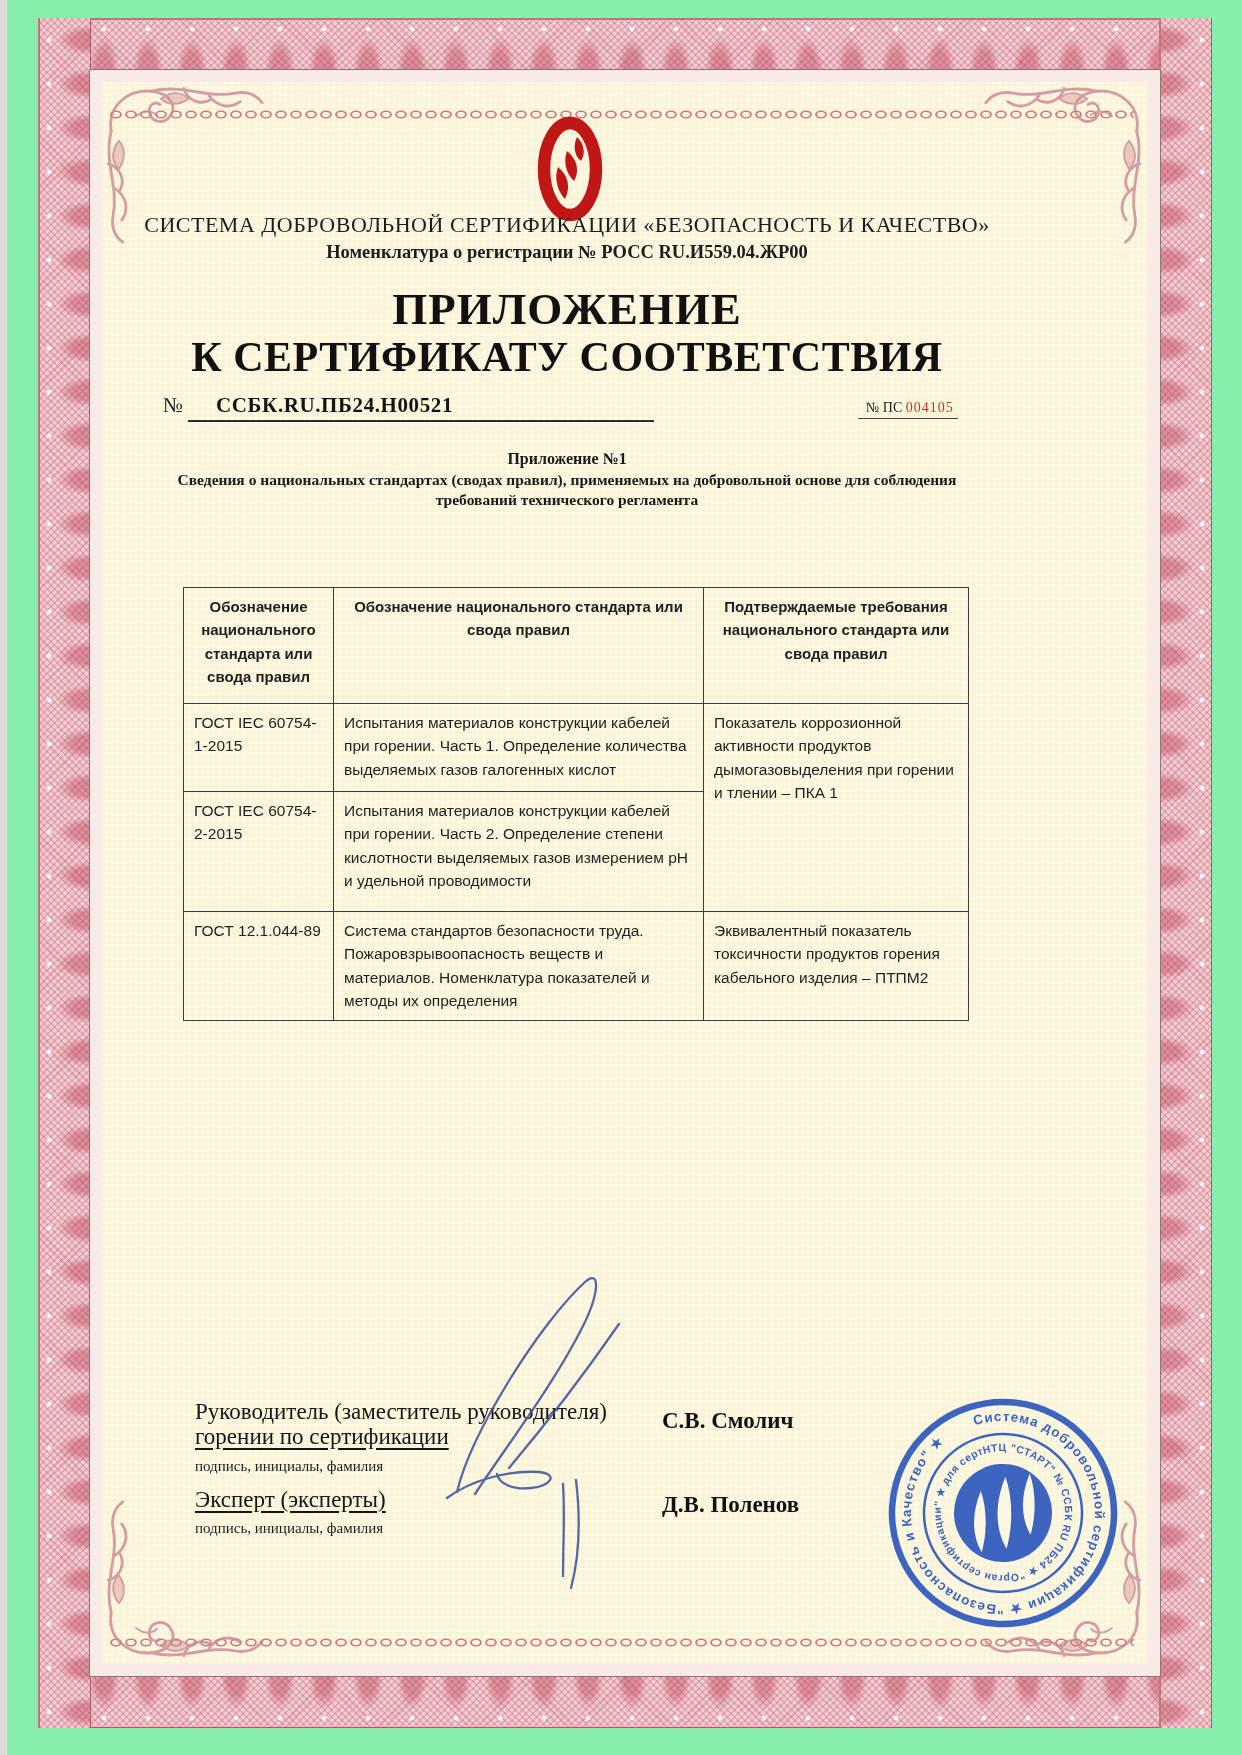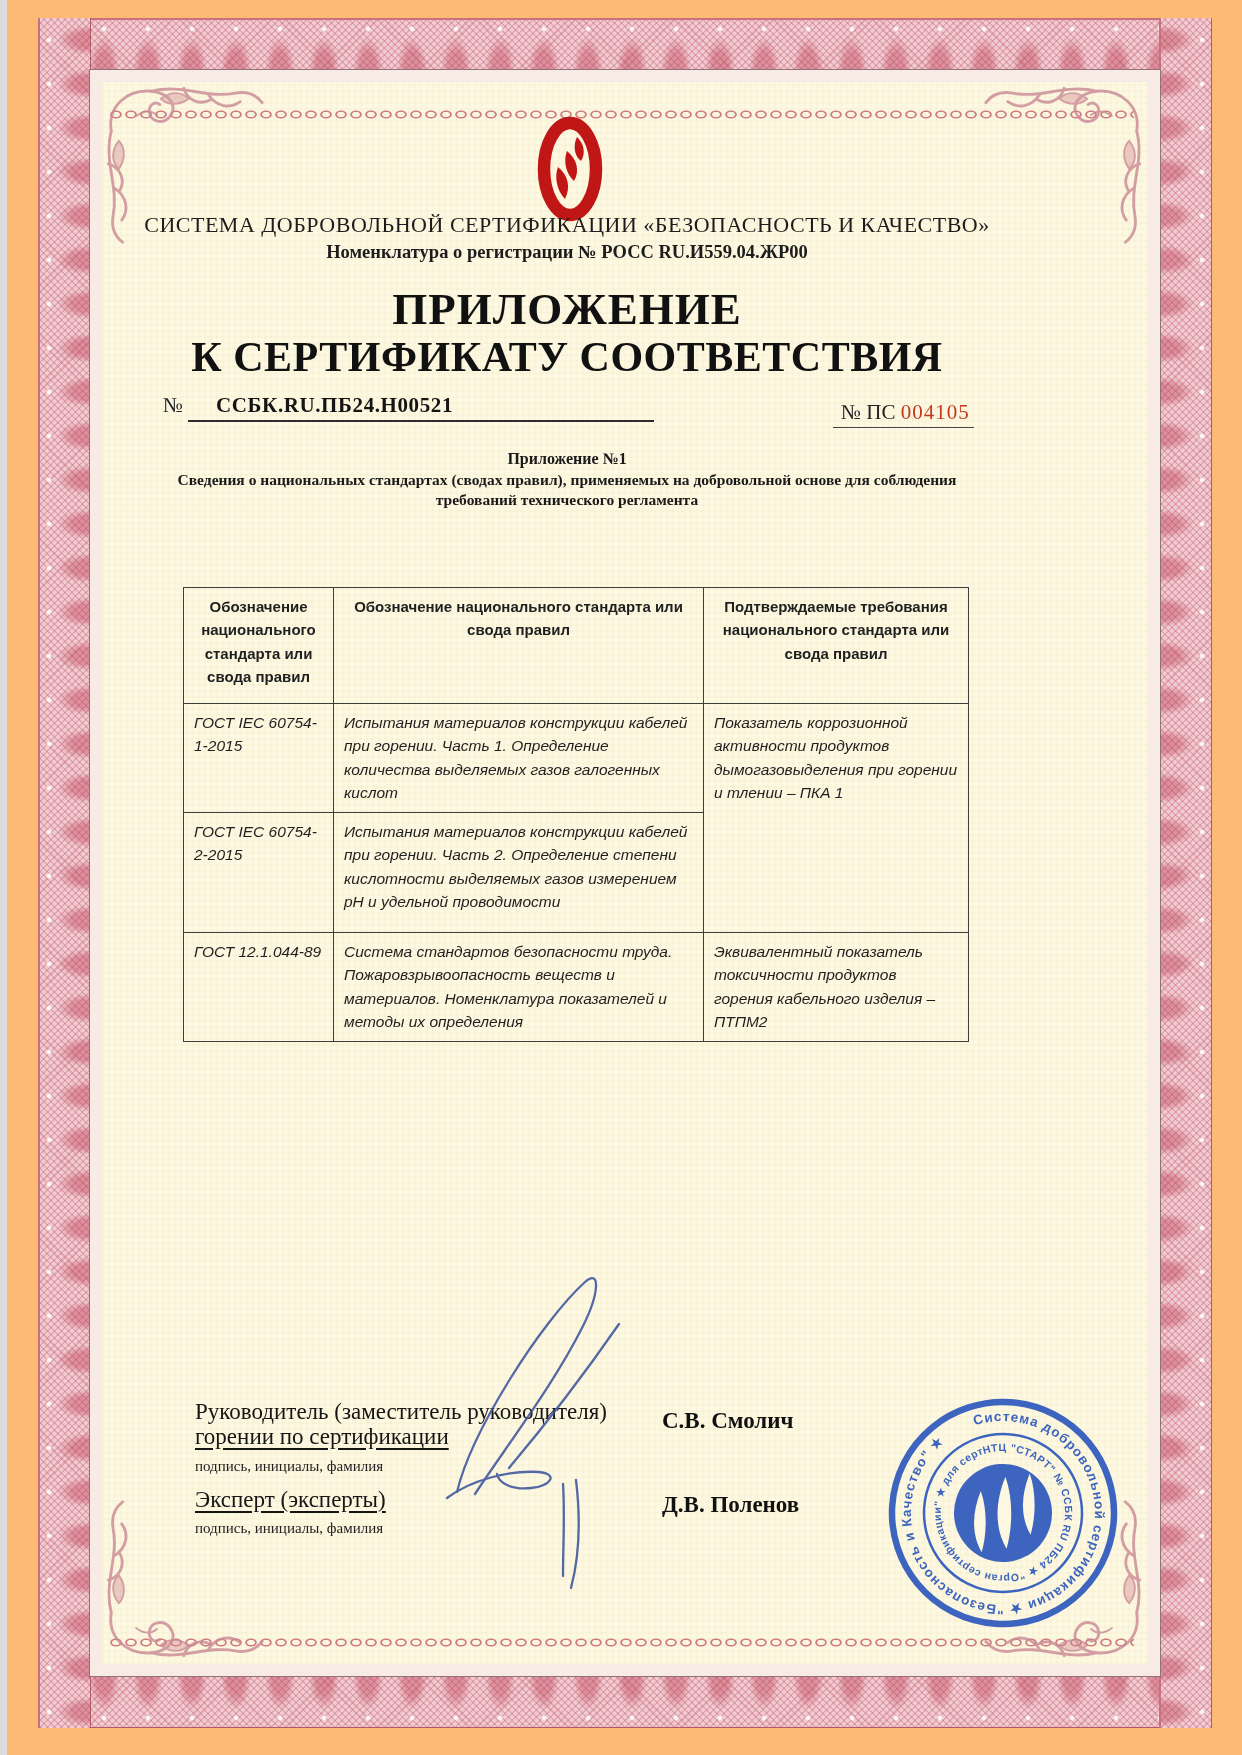--- a/index.html
+++ b/index.html
@@ -1,16 +1,16 @@
 <!DOCTYPE html>
 <html><head>
 <meta charset="utf-8">
 <style>
   html,body{margin:0;padding:0;background:#ffffff;}
-  .page{position:relative;width:1242px;height:1755px;background:#fdba74;overflow:hidden;
+  .page{position:relative;width:1242px;height:1755px;background:#86efac;overflow:hidden;
         font-family:"Liberation Serif", serif;}
   .scan-edge{position:absolute;left:0;top:0;bottom:0;width:7px;background:#dcdcdc;}
 
   
   .frame{position:absolute;left:38px;top:18px;width:1174px;height:1710px;}
   .band{position:absolute;background-color:#f0ccd2;}
   .band.top,.band.bottom{left:0;right:0;height:50px;
     background-image:
       radial-gradient(ellipse 21px 46px at 50% 100%, rgba(189,62,84,.42) 0 38%, rgba(189,62,84,0) 72%),
       radial-gradient(circle 3px at 22px 9px, rgba(255,255,255,.85) 0 1.6px, transparent 3px),
@@ -51,34 +51,34 @@
   .centered{left:0;width:1134px;text-align:center;} 
   .sysline{top:212px;font-size:22px;letter-spacing:.5px;color:#1c1c1c;}
   .regline{top:242px;font-size:18.5px;font-weight:bold;color:#1c1c1c;}
   .title1{top:283px;font-size:45px;font-weight:bold;letter-spacing:1px;color:#111;}
   .title2{top:333px;font-size:42px;font-weight:bold;letter-spacing:.5px;color:#111;}
 
   .numrow-left{left:163px;top:393px;font-size:20px;color:#222;}
   .numrow-left .no{font-size:21px;}
   .cert-num{display:inline-block;min-width:438px;border-bottom:2px solid #2c2c2c;
             font-weight:bold;font-size:21px;letter-spacing:.6px;padding:0 0 2px 28px;color:#141414;}
-  .numrow-right{left:833px;top:400px;font-size:21px;color:#222;}
+  .numrow-right{left:858px;top:400px;font-size:14px;color:#222;}
   .ps-group{display:inline-block;border-bottom:1.5px solid #444;padding:0 4px 2px 8px;}
   .ps-num{color:#c0391f;letter-spacing:1px;}
 
   .apx-title{top:450px;font-size:16px;font-weight:bold;color:#1a1a1a;}
   .apx-sub{top:470px;left:167px;width:800px;text-align:center;font-size:15.5px;font-weight:bold;
            line-height:20px;color:#1a1a1a;}
 
   table.std{position:absolute;left:152px;top:587px;width:785px;border-collapse:collapse;
             font-family:"Liberation Sans", sans-serif;color:#1f1f1f;table-layout:fixed;margin-left:31px;}
   table.std td,table.std th{border:1.5px solid #3d3d3d;vertical-align:top;text-align:left;
             padding:7px 10px 8px 10px;font-weight:normal;}
   table.std th{text-align:center;font-weight:bold;font-size:15px;line-height:1.55;height:100px;}
-  table.std td{font-size:15.5px;line-height:1.5;font-style:italic;}
+  table.std td{font-size:15.5px;line-height:1.5;}
   td.std-col{font-size:14.5px;}
   col.c1{width:150px;} col.c2{width:370px;} col.c3{width:265px;}
   td.mid{vertical-align:middle;}
   tr.r1 td{height:72px;} tr.r2 td{height:104px;} tr.r3 td{height:72px;}
 
   .sig-role{font-size:23px;color:#151515;}
   .sig-underline{text-decoration:underline;text-underline-offset:4px;}
   .sig-hint{font-size:15px;color:#222;}
   .sig-name{font-size:23px;font-weight:bold;color:#111;}
 

